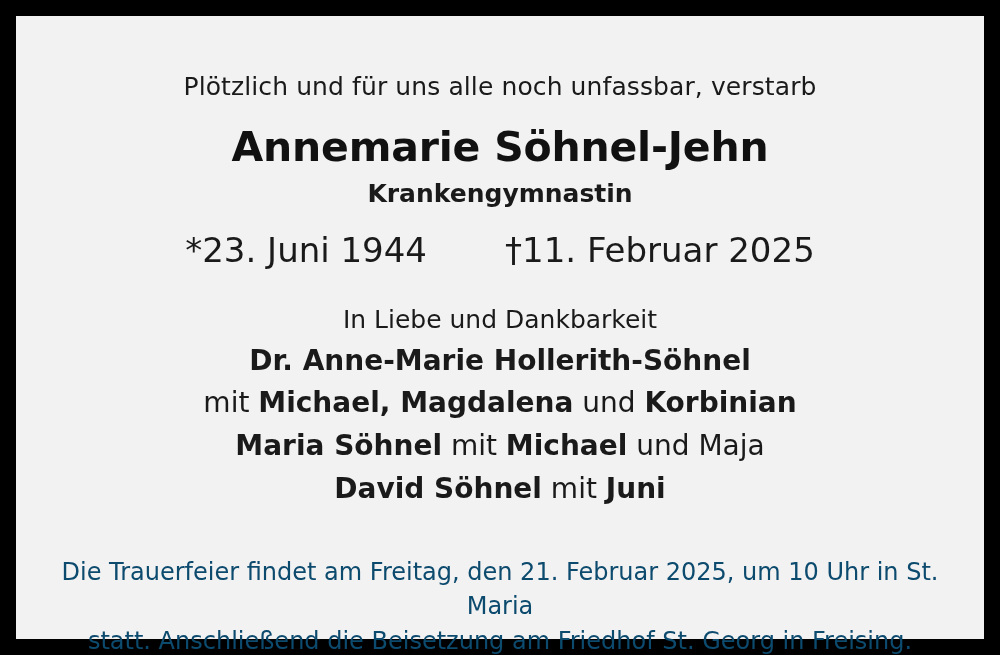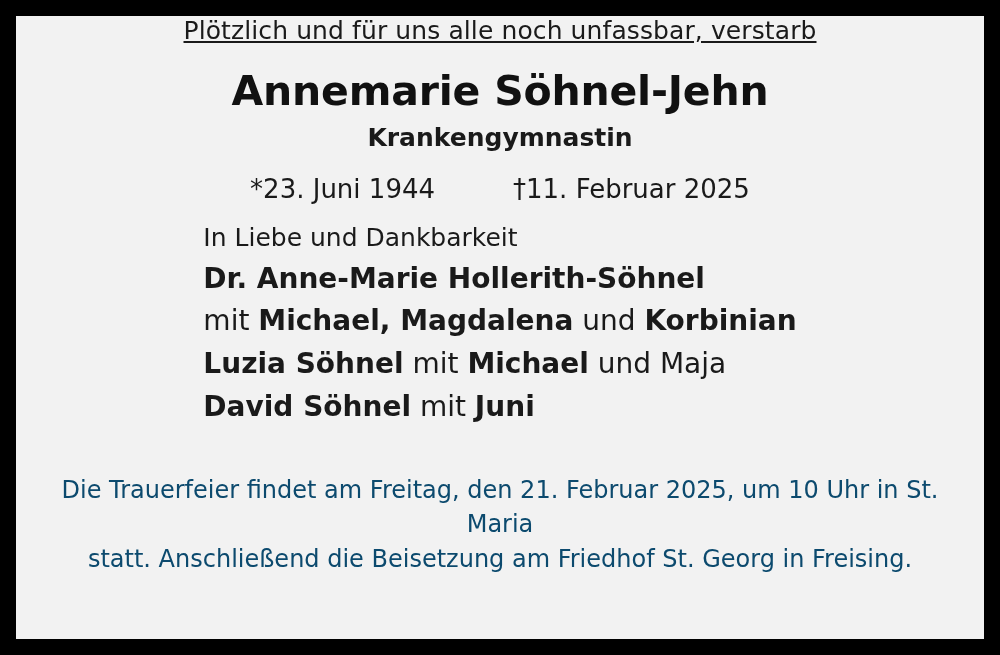--- a/index.html
+++ b/index.html
@@ -19,53 +19,53 @@
     top: 16px;
     width: 968px;
     height: 623px;
     background: #f2f2f2;
     box-sizing: border-box;
     display: flex;
     flex-direction: column;
     align-items: center;
   }
   .intro-line {
+    margin-top: 56px;
     font-size: 25px;
     color: #1a1a1a;
     text-align: center;
     letter-spacing: 0.1px;
-    text-decoration: underline;
   }
   .deceased-name {
     margin-top: 22px;
     font-size: 41px;
     font-weight: bold;
     color: #111111;
     text-align: center;
     letter-spacing: -0.2px;
   }
   .profession {
     margin-top: 8px;
     font-size: 25px;
     color: #1a1a1a;
     text-align: center;
     font-weight: bold;
   }
   .dates-row {
     margin-top: 22px;
-    font-size: 26px;
+    font-size: 34px;
     color: #1a1a1a;
     display: flex;
     gap: 78px;
     justify-content: center;
     align-items: baseline;
   }
   .mourners-block {
-    margin-top: 16px;
-    text-align: left;
+    margin-top: 32px;
+    text-align: center;
     line-height: 1.42;
   }
   .mourners-intro {
     font-size: 25px;
     color: #1a1a1a;
   }
   .mourner-line {
     font-size: 28px;
     color: #1a1a1a;
     margin-top: 3px;
@@ -103,21 +103,21 @@
 
     <div class="mourner-line">
       <b>Dr. Anne-Marie Hollerith-Söhnel</b>
     </div>
 
     <div class="mourner-line">
       <span>mit </span><b>Michael, Magdalena</b><span> und </span><b>Korbinian</b>
     </div>
 
     <div class="mourner-line">
-      <b>Luzia Söhnel</b><span> mit </span><b>Michael</b><span> und Maja</span>
+      <b>Maria Söhnel</b><span> mit </span><b>Michael</b><span> und Maja</span>
     </div>
 
     <div class="mourner-line">
       <b>David Söhnel</b><span> mit </span><b>Juni</b>
     </div>
   </div>
 
   <div class="service-block">
     <div>Die Trauerfeier findet am Freitag, den 21. Februar 2025, um 10 Uhr in St. Maria</div>
     <div>statt. Anschließend die Beisetzung am Friedhof St. Georg in Freising.</div>

